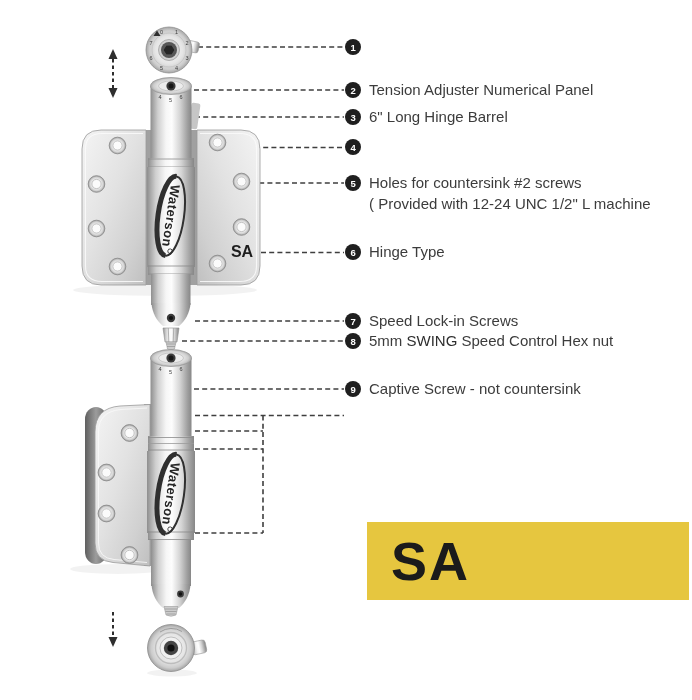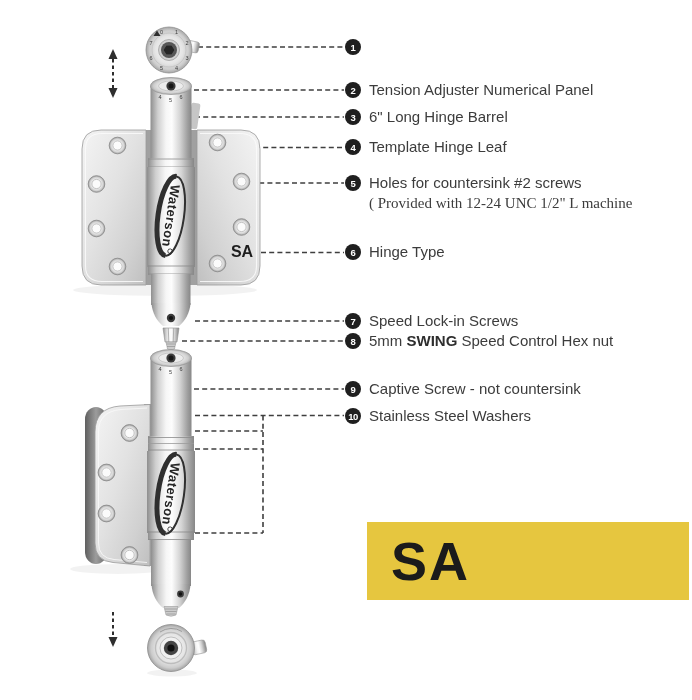--- a/index.html
+++ b/index.html
@@ -8,22 +8,22 @@
     font-family:"Liberation Sans",sans-serif;overflow:hidden;
   }
   .art{position:absolute;left:0;top:0;}
   .co{position:absolute;left:345px;display:flex;align-items:center;gap:8px;white-space:nowrap;}
   .dot{
     width:16px;height:16px;border-radius:50%;background:#1f1f1f;color:#fff;
     font-size:9.5px;font-weight:bold;display:flex;align-items:center;justify-content:center;
     letter-spacing:-0.5px;flex:0 0 auto;
   }
   .lbl{font-size:15px;color:#3c3c3c;line-height:16px;}
-  .lbl b{font-weight:bold;color:#2e2e2e;}
-  .co-detail{position:absolute;left:369px;font-size:15px;color:#3c3c3c;white-space:nowrap;line-height:19px;font-family:Liberation Serif, serif;}
+  .lbl b{font-weight:normal;color:#2e2e2e;}
+  .co-detail{position:absolute;left:369px;font-size:15px;color:#3c3c3c;white-space:nowrap;line-height:19px;}
   .badge{
     position:absolute;left:367px;top:522px;width:322px;height:78px;background:#e6c63f;
     display:flex;align-items:center;
   }
   .badge-text{font-size:54px;font-weight:bold;color:#1b1b1b;margin-left:24px;letter-spacing:2px;}
   svg text{font-family:"Liberation Sans",sans-serif;}
 </style>
 </head>
 <body>
 
@@ -269,21 +269,20 @@
 <div class="co" style="top:82px">
   <span class="dot">2</span>
   <span class="lbl">Tension Adjuster Numerical Panel</span>
 </div>
 <div class="co" style="top:109px">
   <span class="dot">3</span>
   <span class="lbl">6" Long Hinge Barrel</span>
 </div>
 <div class="co" style="top:139px">
   <span class="dot">4</span>
-  <span class="lbl">Template Hinge Leaf</span>
 </div>
 <div class="co" style="top:175px">
   <span class="dot">5</span>
   <span class="lbl">Holes for countersink #2 screws</span>
 </div>
 <div class="co-detail" style="top:194px">( Provided with 12-24 UNC 1/2" L machine</div>
 <div class="co" style="top:244px">
   <span class="dot">6</span>
   <span class="lbl">Hinge Type</span>
 </div>
@@ -292,22 +291,18 @@
   <span class="lbl">Speed Lock-in Screws</span>
 </div>
 <div class="co" style="top:333px">
   <span class="dot">8</span>
   <span class="lbl"><span>5mm </span><b>SWING</b><span> Speed Control Hex nut</span></span>
 </div>
 <div class="co" style="top:381px">
   <span class="dot">9</span>
   <span class="lbl">Captive Screw - not countersink</span>
 </div>
-<div class="co" style="top:408px">
-  <span class="dot">10</span>
-  <span class="lbl">Stainless Steel Washers</span>
-</div>
 
 <div class="badge">
   <span class="badge-text">SA</span>
 </div>
 
 </div>
 
 </body></html>

